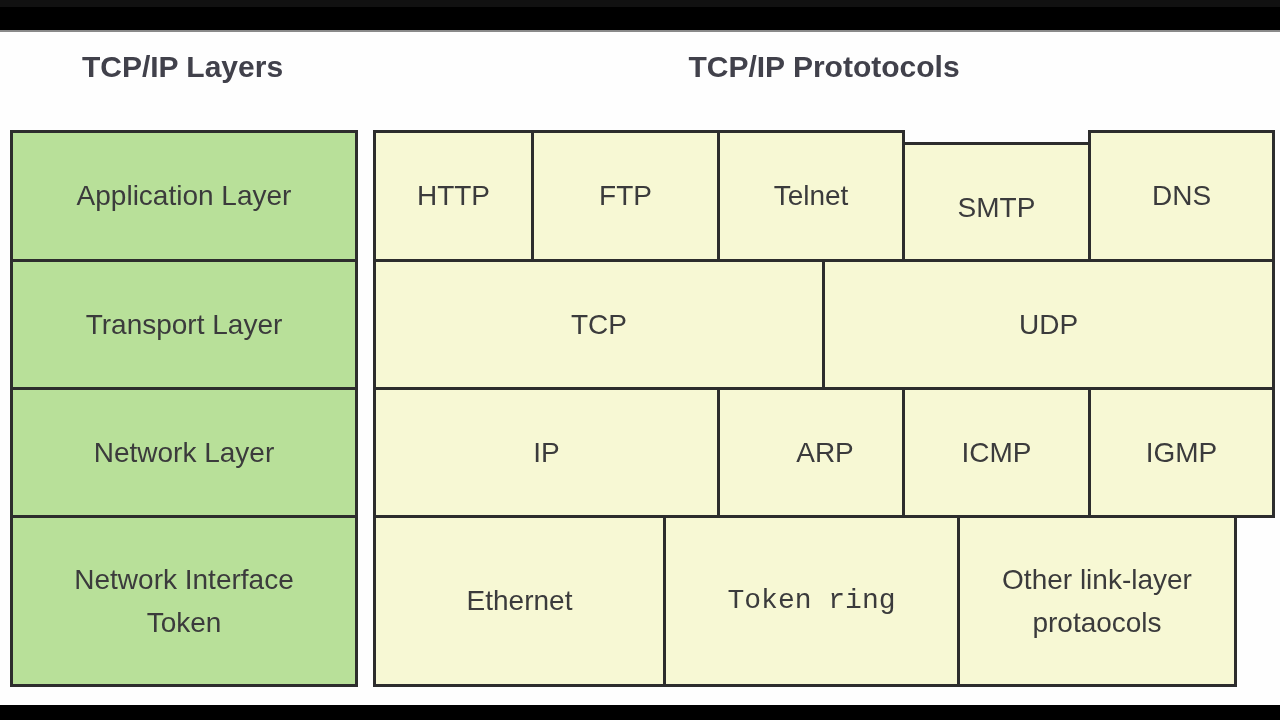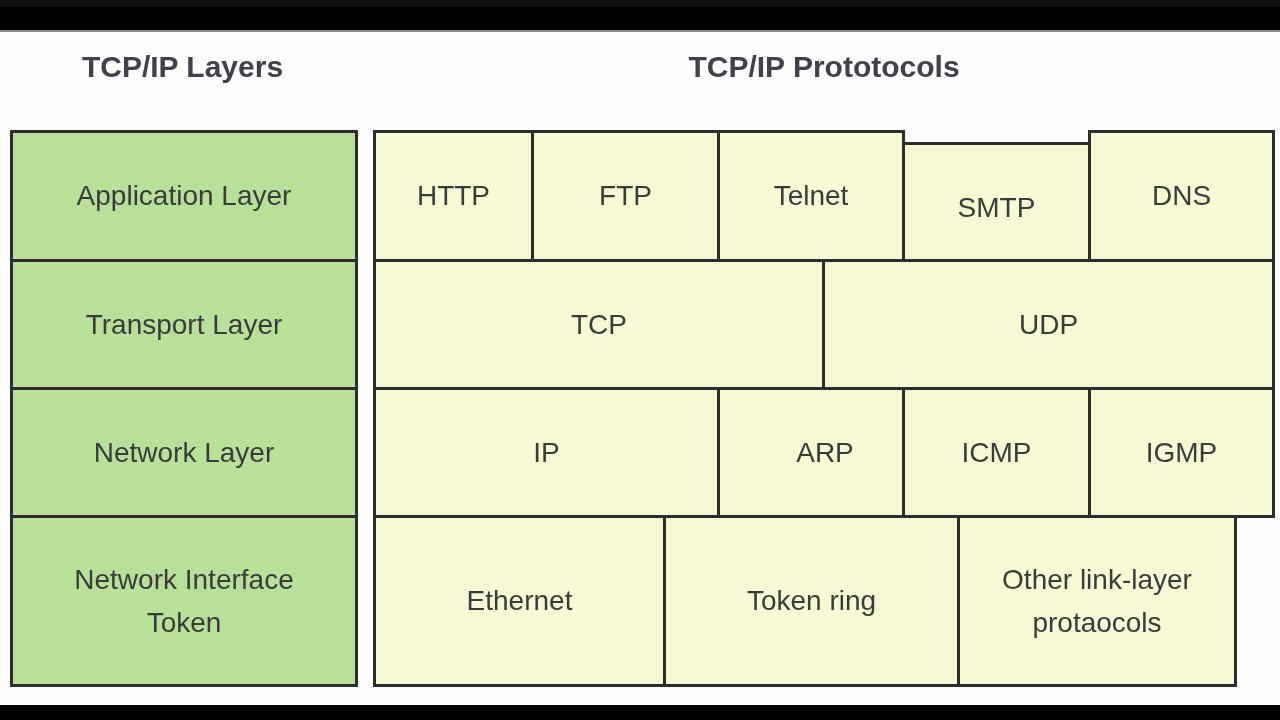--- a/index.html
+++ b/index.html
@@ -74,21 +74,21 @@
   
   .p21 { top: 252px; height: 131px; left: 373px;  width: 452px; }
   .p22 { top: 252px; height: 131px; left: 822px;  width: 453px; }
   
   .p31 { top: 380px; height: 131px; left: 373px;  width: 347px; }
   .p32 { top: 380px; height: 131px; left: 717px;  width: 188px; padding-left: 28px; }
   .p33 { top: 380px; height: 131px; left: 902px;  width: 189px; }
   .p34 { top: 380px; height: 131px; left: 1088px; width: 187px; }
   
   .p41 { top: 508px; height: 172px; left: 373px;  width: 293px; }
-  .p42 { top: 508px; height: 172px; left: 663px;  width: 297px; }
+  .p42 { top: 508px; height: 172px; left: 663px;  width: 297px; font-family: Liberation Mono, monospace; }
   .p43 { top: 508px; height: 172px; left: 957px;  width: 280px; padding: 0 24px; }
 </style>
 </head>
 <body>
 
 <div class="stage">
 
   <div class="letterbox top"></div>
   <div class="letterbox bottom"></div>
 

